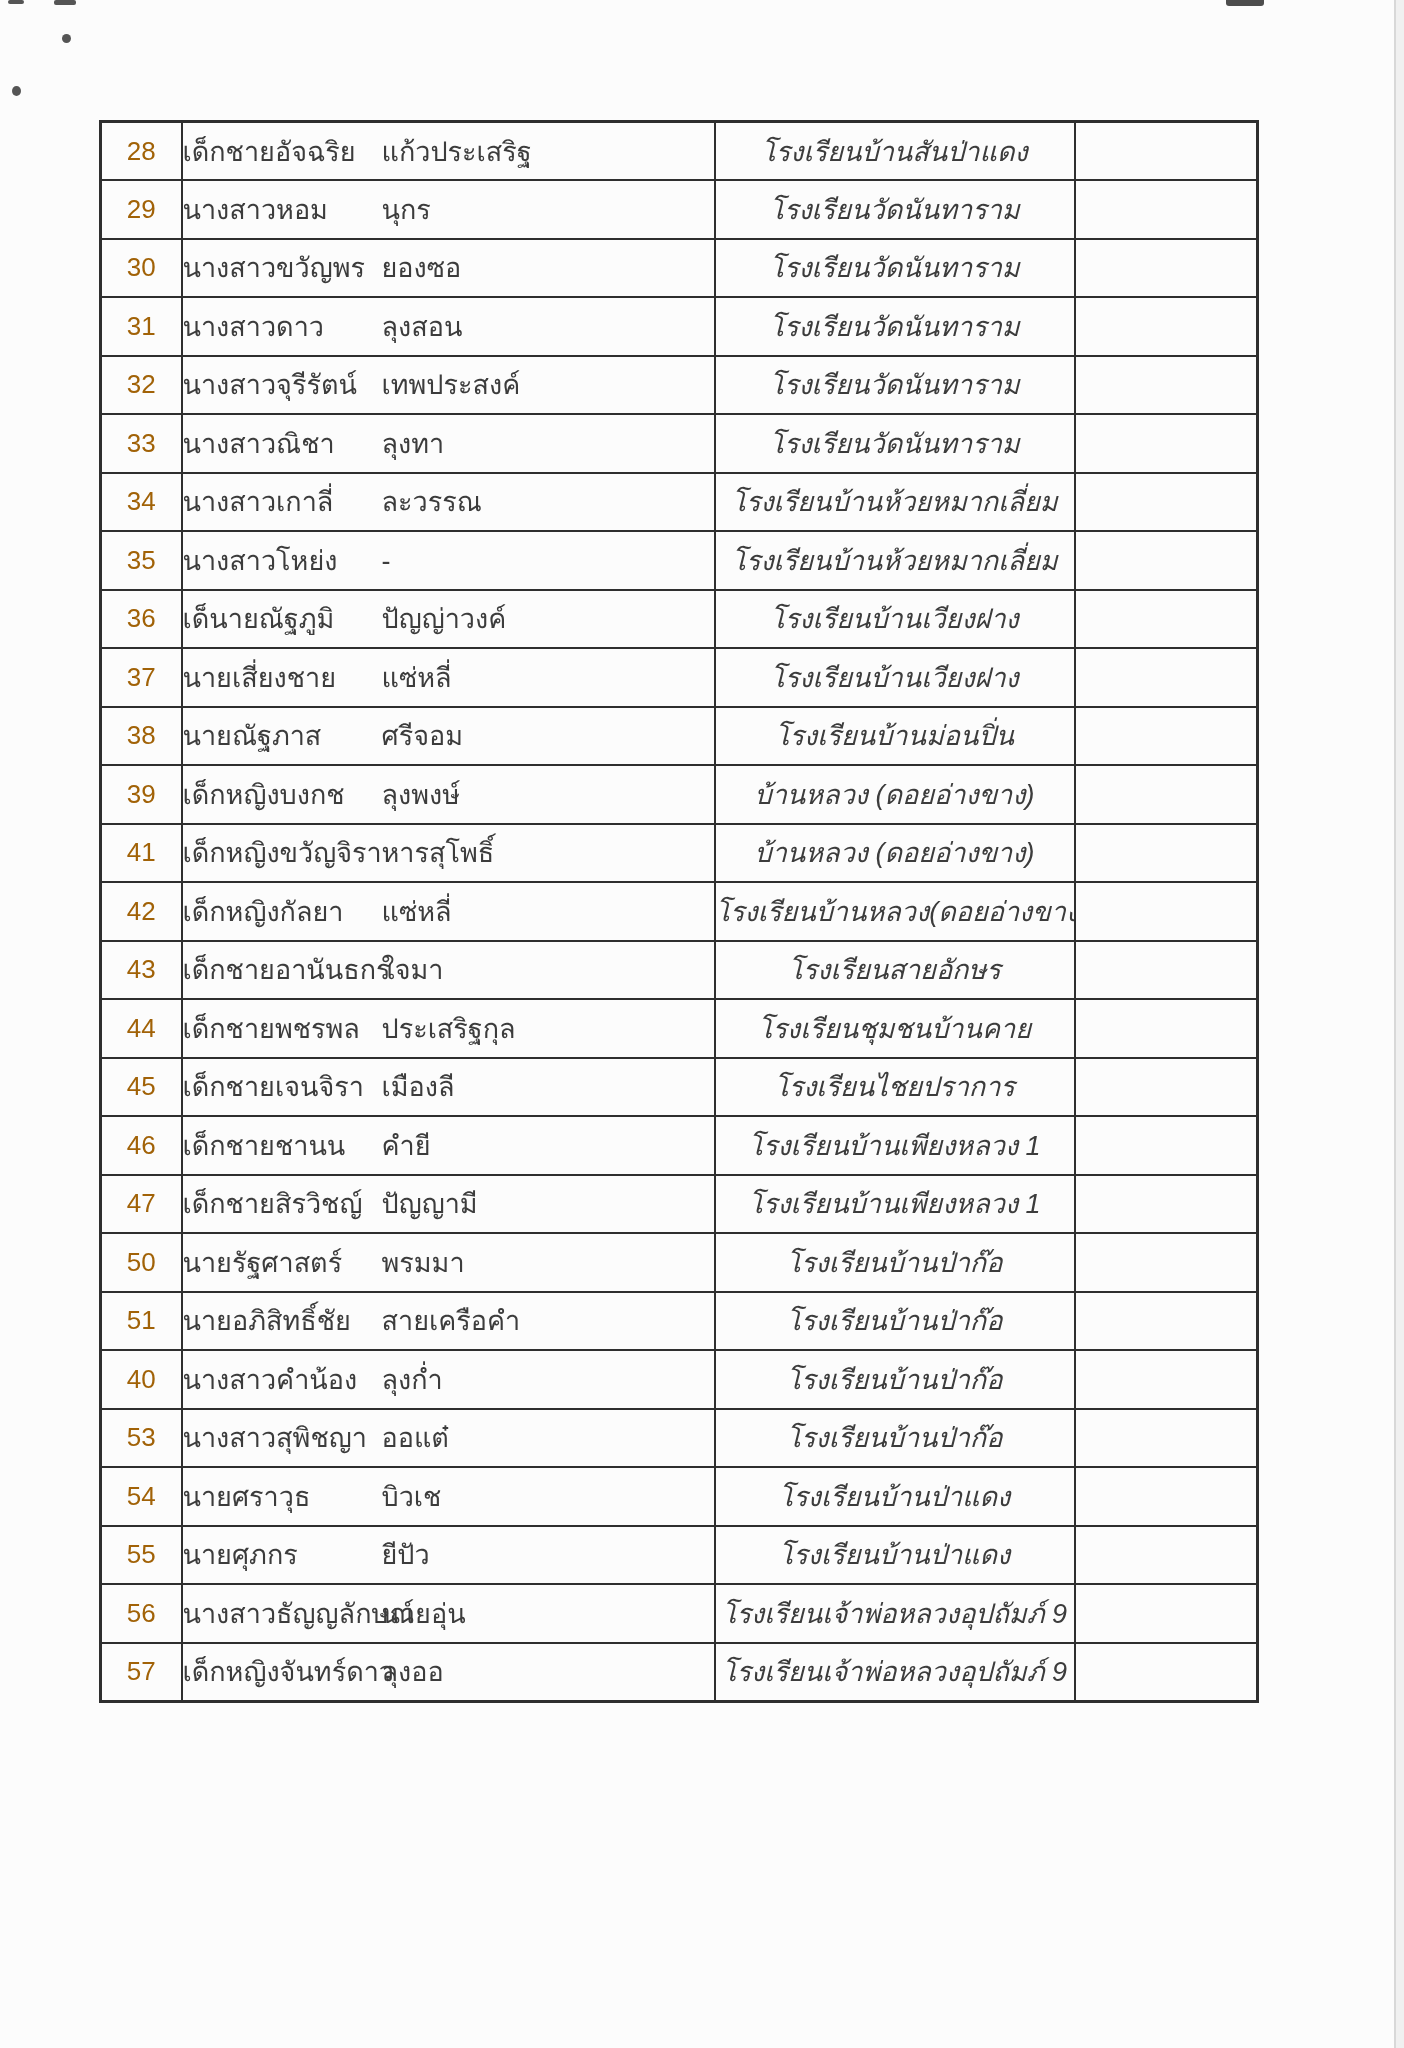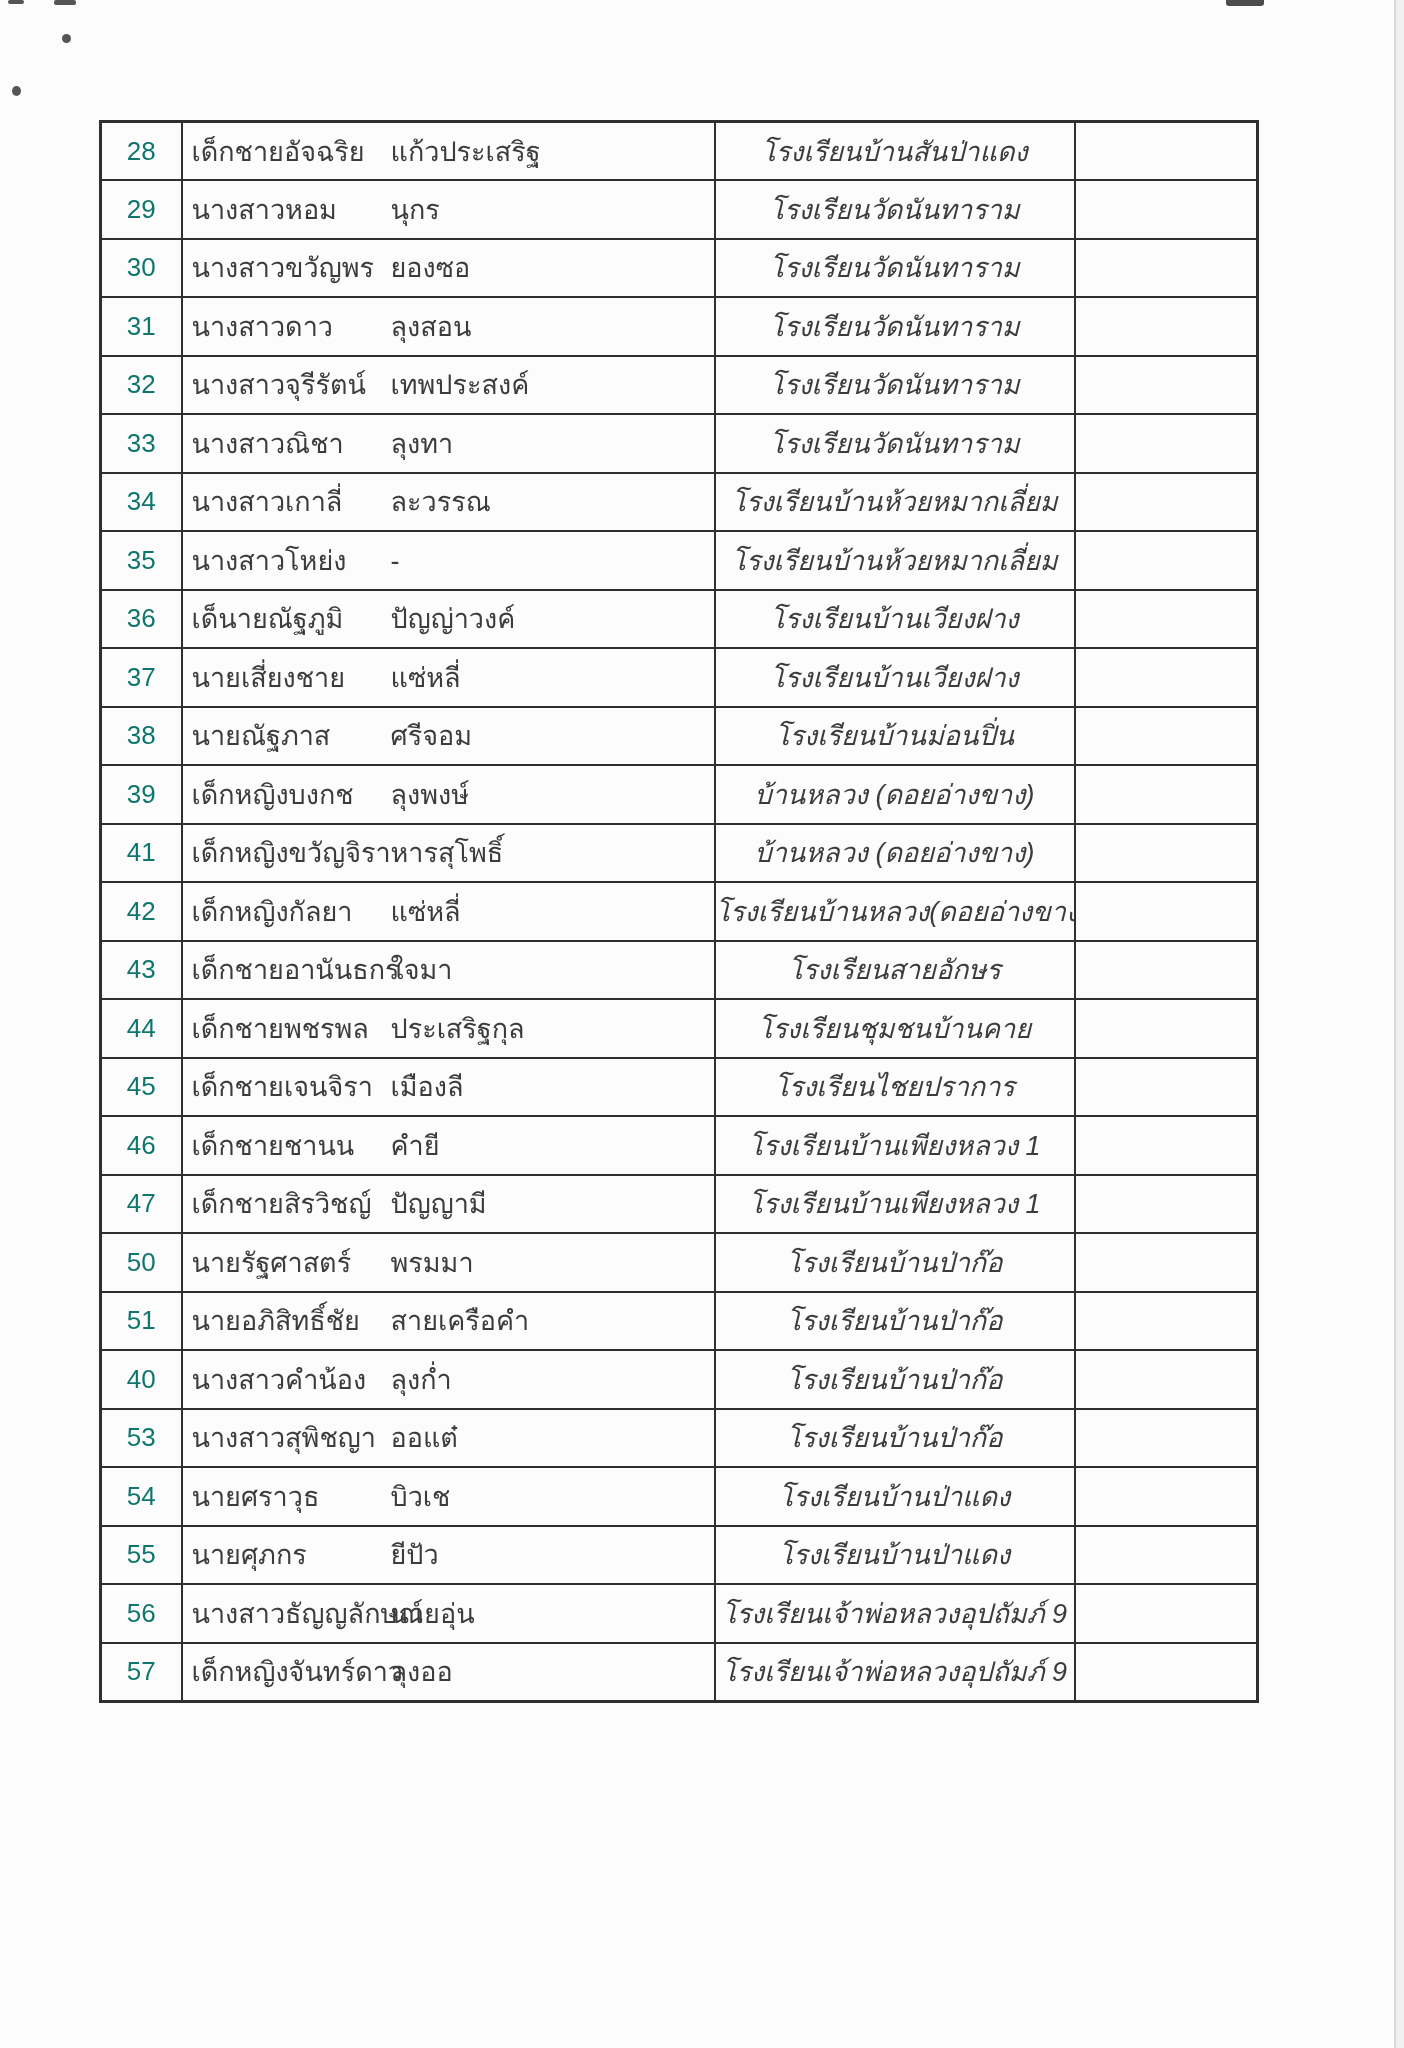--- a/index.html
+++ b/index.html
@@ -48,22 +48,22 @@
   col.c-blank{width:183px;}
   tr.row{height:58.5px;}
   td.td{
     border:2px solid var(--border);
     font-size:27px;
     vertical-align:middle;
     padding:0;
     overflow:hidden;
     white-space:nowrap;
   }
-  td.no{text-align:center;font-size:26px;color:#0f766e;}
-  td.name{padding-left:9px;}
+  td.no{text-align:center;font-size:26px;color:#a16207;}
+  td.name{}
   .fn{display:inline-block;width:199px;}
   .ln{display:inline-block;}
   td.school{text-align:center;font-style:italic;}
 </style>
 </head>
 <body>
 
 <div class="page">
   <div class="page-edge-shade"></div>
   <div class="page-edge"></div>

